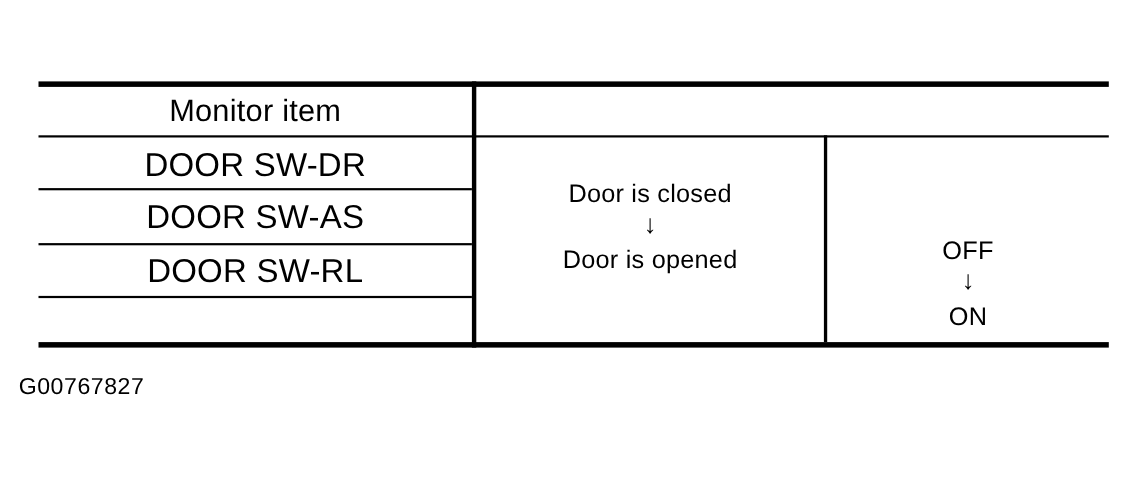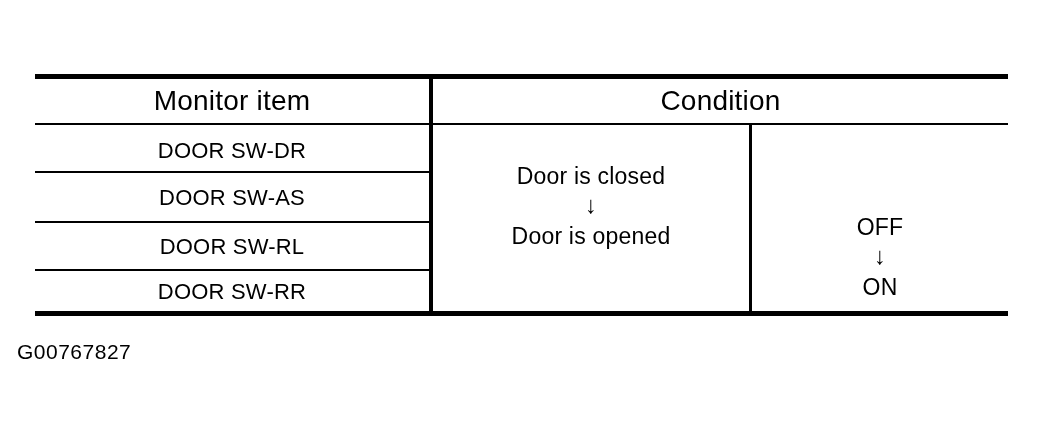--- a/index.html
+++ b/index.html
@@ -101,21 +101,21 @@
   }
   .hdr-monitor   { left: 0px;   width: 394px; }
   .hdr-condition { left: 398px; width: 575px; }
 
   
   .mi-cell {
     position: absolute;
     left: 0px;
     width: 394px;
     text-align: center;
-    font-size: 22px;
+    font-size: 30px;
     letter-spacing: 0.2px;
     white-space: nowrap;
   }
   .mi-cell.r0 { top: 54px;  height: 45px; line-height: 45px; }
   .mi-cell.r1 { top: 100px; height: 64px; line-height: 48px; }
   .mi-cell.r2 { top: 149px; height: 47px; line-height: 47px; }
   .mi-cell.r3 { top: 197px; height: 42px; line-height: 42px; }
 
   
   .cond-cell {
@@ -176,26 +176,24 @@
     <div class="rule-bottom"></div>
 
     <div class="row-sep s1"></div>
     <div class="row-sep s2"></div>
     <div class="row-sep s3"></div>
 
     <div class="vdiv-main"></div>
     <div class="vdiv-sub"></div>
 
     <div class="hdr hdr-monitor">Monitor item</div>
-    <div class="hdr hdr-condition">Condition</div>
 
     <div class="mi-cell r0">DOOR SW-DR</div>
     <div class="mi-cell r1">DOOR SW-AS</div>
     <div class="mi-cell r2">DOOR SW-RL</div>
-    <div class="mi-cell r3">DOOR SW-RR</div>
 
     <div class="cond-cell cond-state">
       <div class="stack">
         <div class="cond-line">Door is closed</div>
         <div class="cond-arrow">↓</div>
         <div class="cond-line second">Door is opened</div>
       </div>
     </div>
 
     <div class="cond-cell cond-signal">

